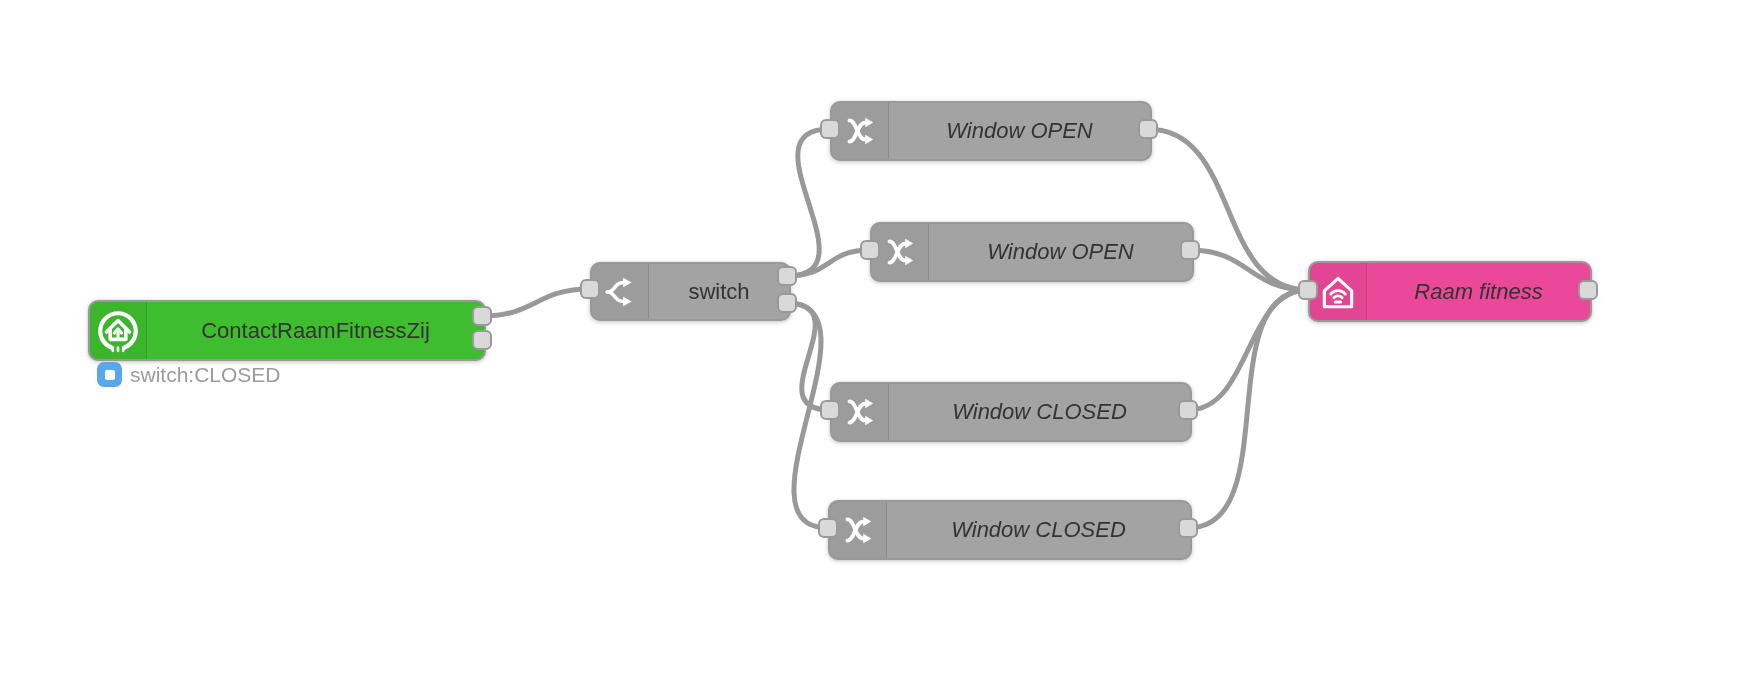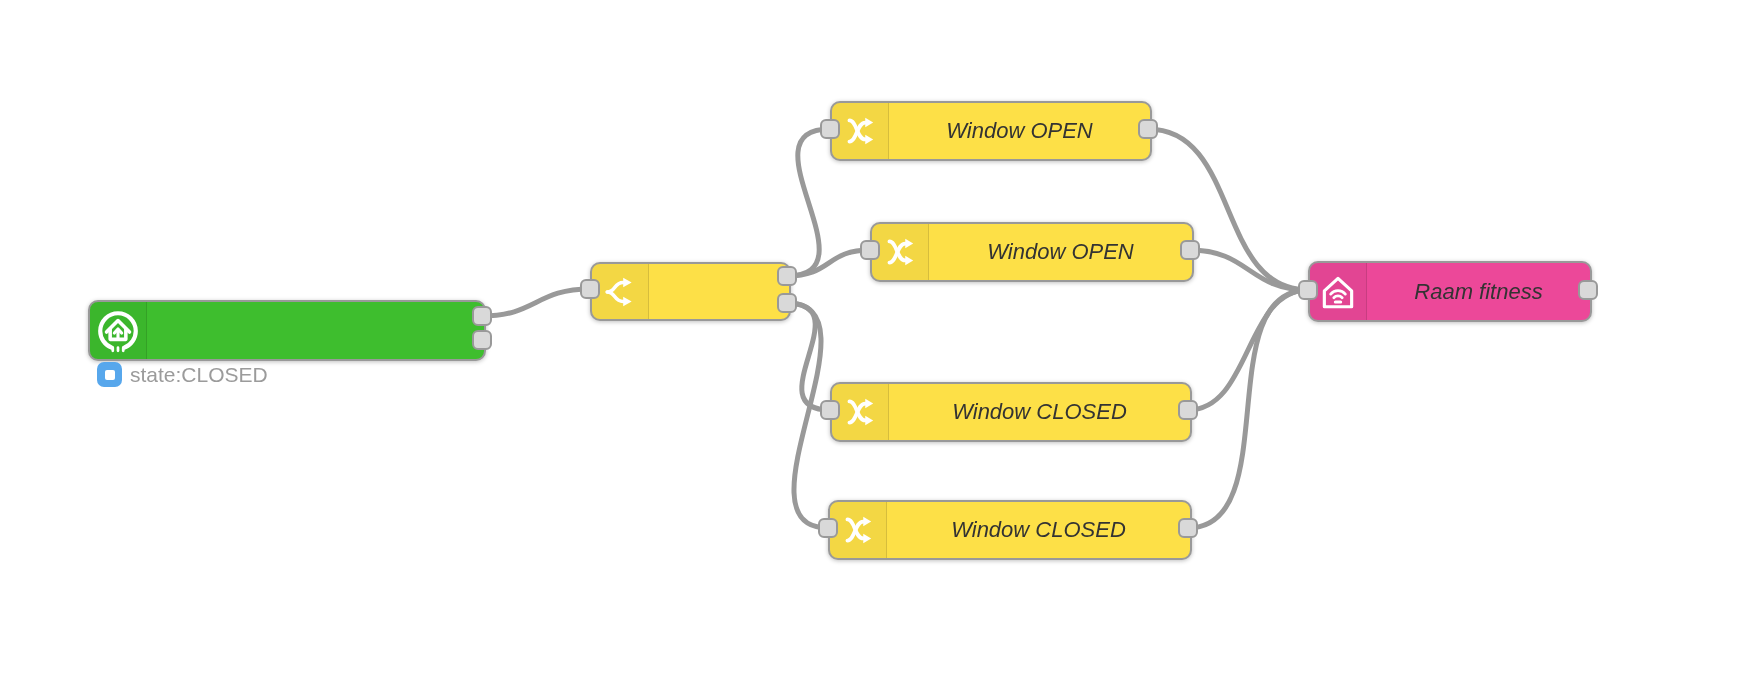--- a/index.html
+++ b/index.html
@@ -7,21 +7,21 @@
     width:1762px;height:686px;background:#ffffff;position:relative;overflow:hidden;
     font-family:"Liberation Sans", sans-serif;
   }
   #canvas{position:absolute;left:0;top:0;width:1762px;height:686px;}
   svg.wires{position:absolute;left:0;top:0;z-index:1;}
   svg.wires path{stroke:#999999;stroke-width:5;fill:none;stroke-linecap:round;}
   .node{
     position:absolute;z-index:2;border:2px solid #999999;border-radius:10px;
     box-shadow:0 1px 4px rgba(0,0,0,0.25);display:flex;align-items:stretch;
   }
-  .node.khaki{background:#fde047;}
+  .node.khaki{background:#a3a3a3;}
   .node.green{background:#3ebe2e;}
   .node.orange{background:#ec4899;}
   .icon-box{
     width:56px;flex:0 0 56px;display:flex;align-items:center;justify-content:center;
     background:rgba(0,0,0,0.04);border-right:1px solid rgba(0,0,0,0.12);
     border-radius:8px 0 0 8px;
   }
   .node-label{
     flex:1;display:flex;align-items:center;justify-content:center;
     font-size:22px;color:#333333;white-space:nowrap;padding:0 10px;
@@ -69,40 +69,42 @@
         <circle cx="22" cy="22" r="17" stroke-width="4" pathLength="100" stroke-dasharray="19 12 100"></circle>
         <path d="M11,23 L22,12 L33,23" stroke-width="3.4"></path>
         <path d="M14.5,20 L14.5,30 L29.5,30 L29.5,20" stroke-width="3.4"></path>
         <path d="M22,29 L22,22" stroke-width="3"></path>
         <path d="M18.5,24 L22,20 L25.5,24" stroke-width="3"></path>
         <line x1="17" y1="38" x2="17" y2="41" stroke-width="2.6"></line>
         <line x1="22" y1="38" x2="22" y2="41" stroke-width="2.6"></line>
         <line x1="27" y1="38" x2="27" y2="41" stroke-width="2.6"></line>
       </svg>
     </div>
+    <div class="node-label">ContactRaamFitnessZij</div>
   </div>
   <div class="port" style="left:472px;top:306px;"></div>
   <div class="port" style="left:472px;top:330px;"></div>
 
   <div class="status-row" style="left:97px;top:362px;">
     <div class="status-icon">
         <div class="hole"></div>
       </div>
-    <div class="status-text">state:CLOSED</div>
+    <div class="status-text">switch:CLOSED</div>
   </div>
 
   <div class="node khaki" style="left:590px;top:262px;width:197px;height:55px;">
     <div class="icon-box">
       <svg class="nicon" width="34" height="36" viewBox="0 0 32 34">
         <path d="M4,17 C12,17 10,8 19,8" stroke-width="3.4"></path>
         <path d="M4,17 C12,17 10,26 19,26" stroke-width="3.4"></path>
         <polygon points="19,3.5 27,8 19,12.5"></polygon>
         <polygon points="19,21.5 27,26 19,30.5"></polygon>
       </svg>
     </div>
+    <div class="node-label">switch</div>
   </div>
   <div class="port" style="left:580px;top:279px;"></div>
   <div class="port" style="left:777px;top:266px;"></div>
   <div class="port" style="left:777px;top:293px;"></div>
 
   <div class="node khaki italic" style="left:830px;top:101px;width:318px;height:56px;">
     <div class="icon-box">
       <svg class="nicon" width="34" height="38" viewBox="0 0 32 36">
         <path d="M6,8 C13,8 13,26 21,26" stroke-width="3.6"></path>
         <path d="M6,28 C13,28 13,10 21,10" stroke-width="3.6"></path>

